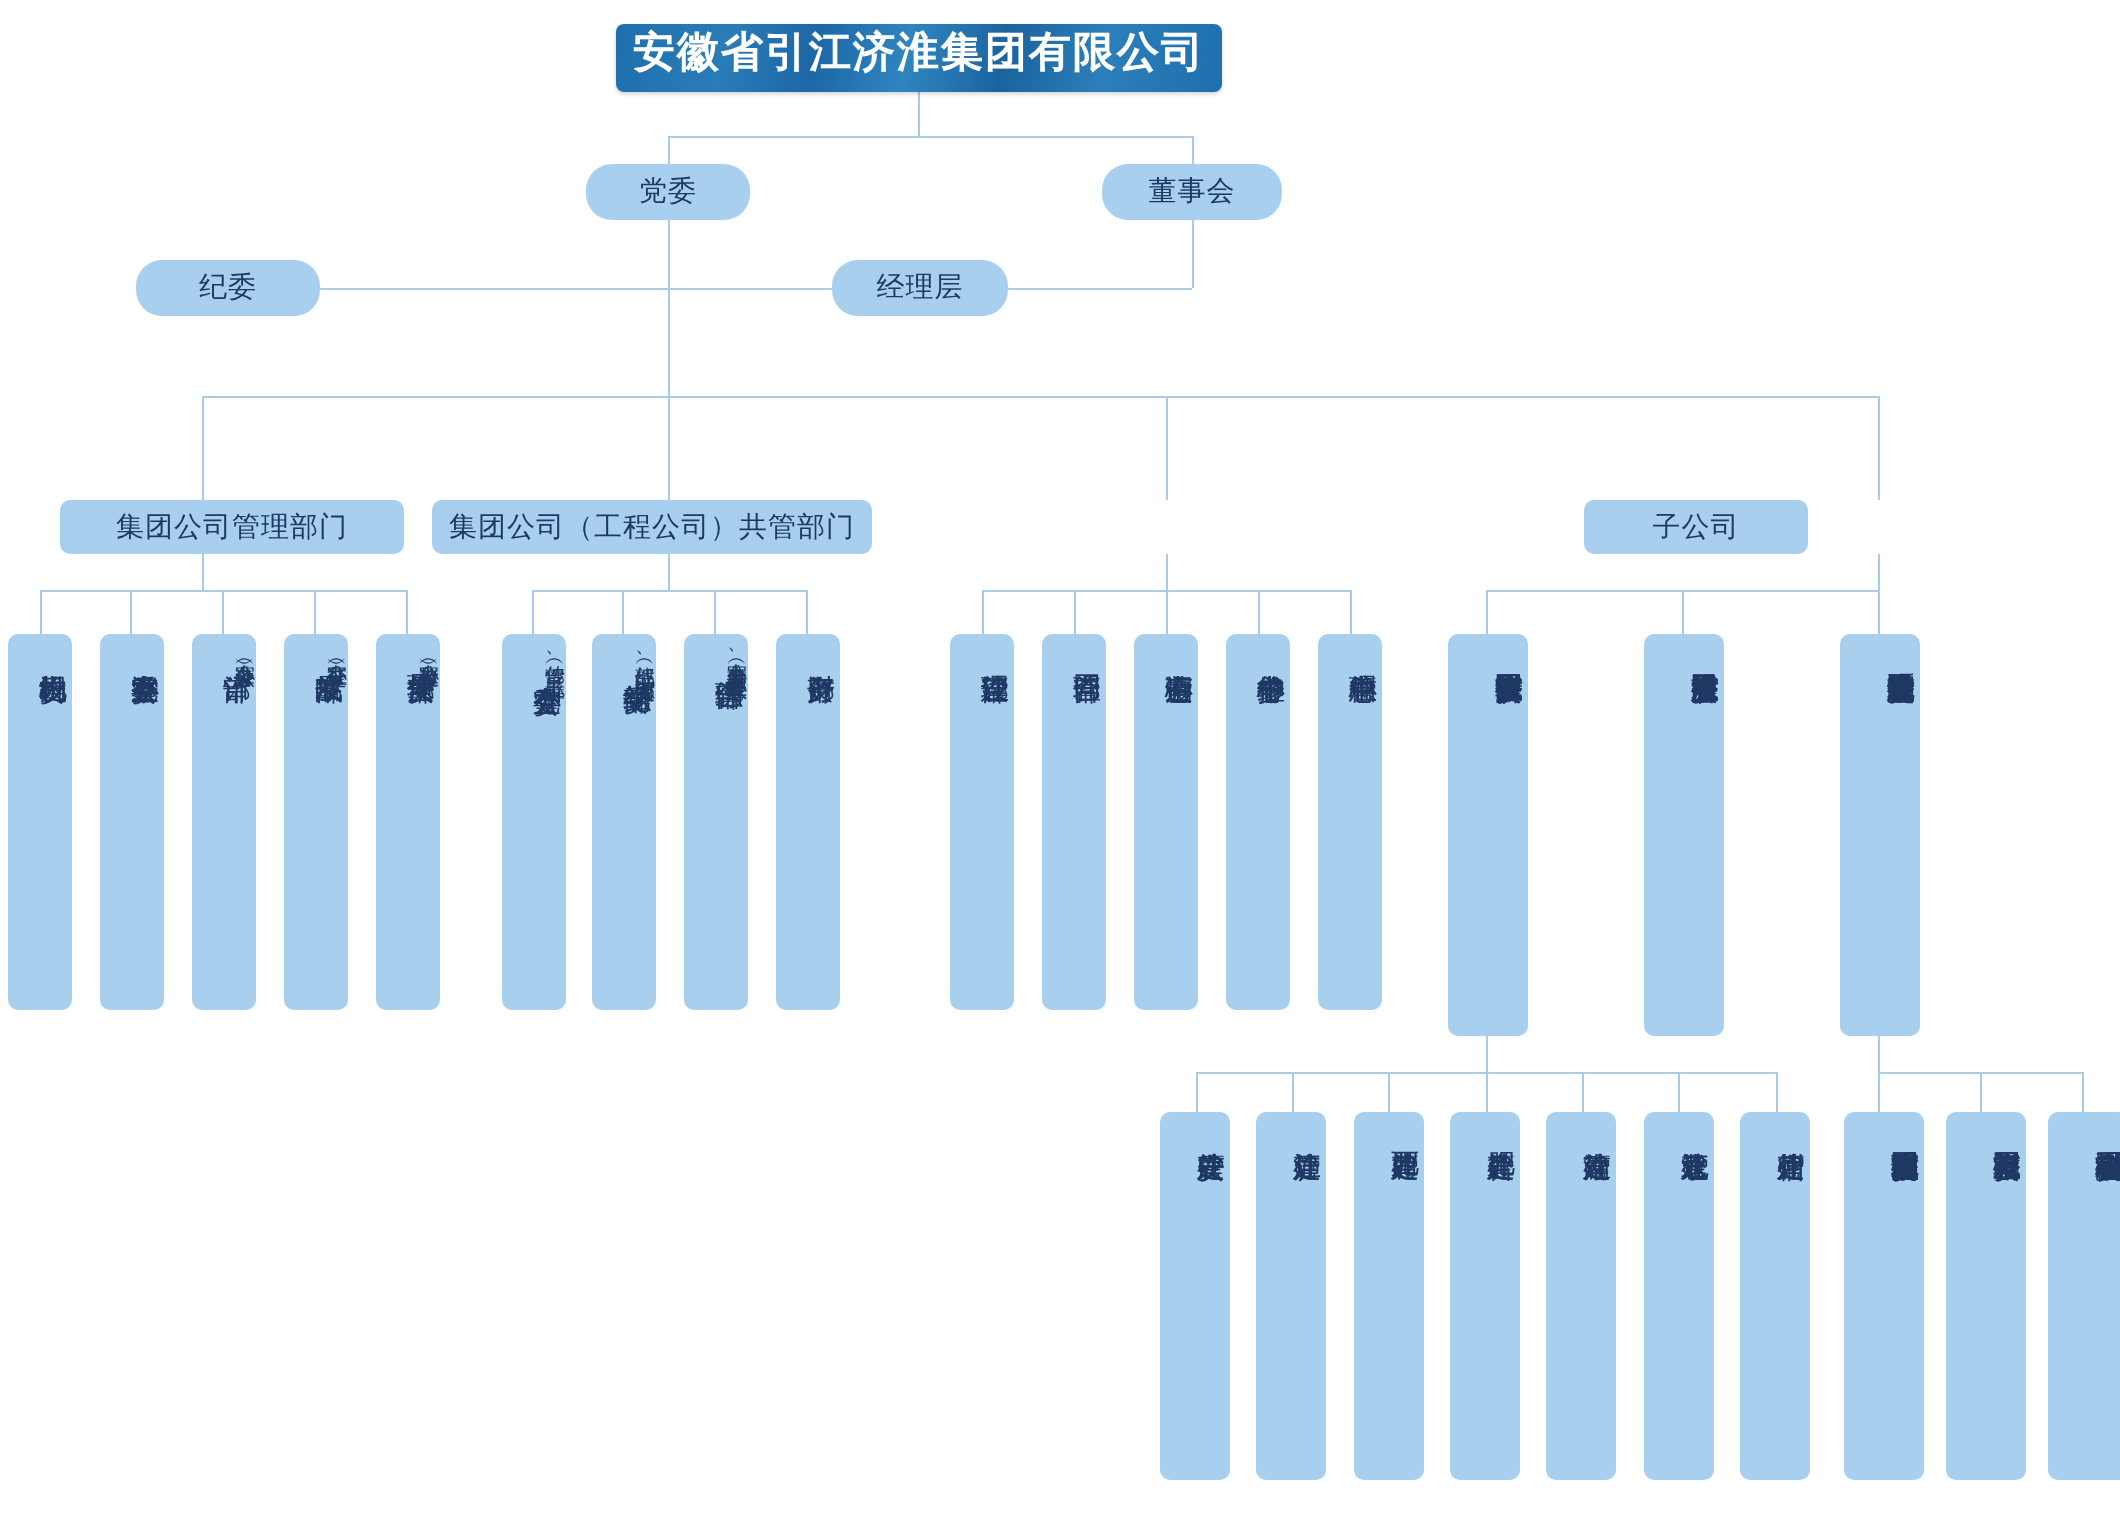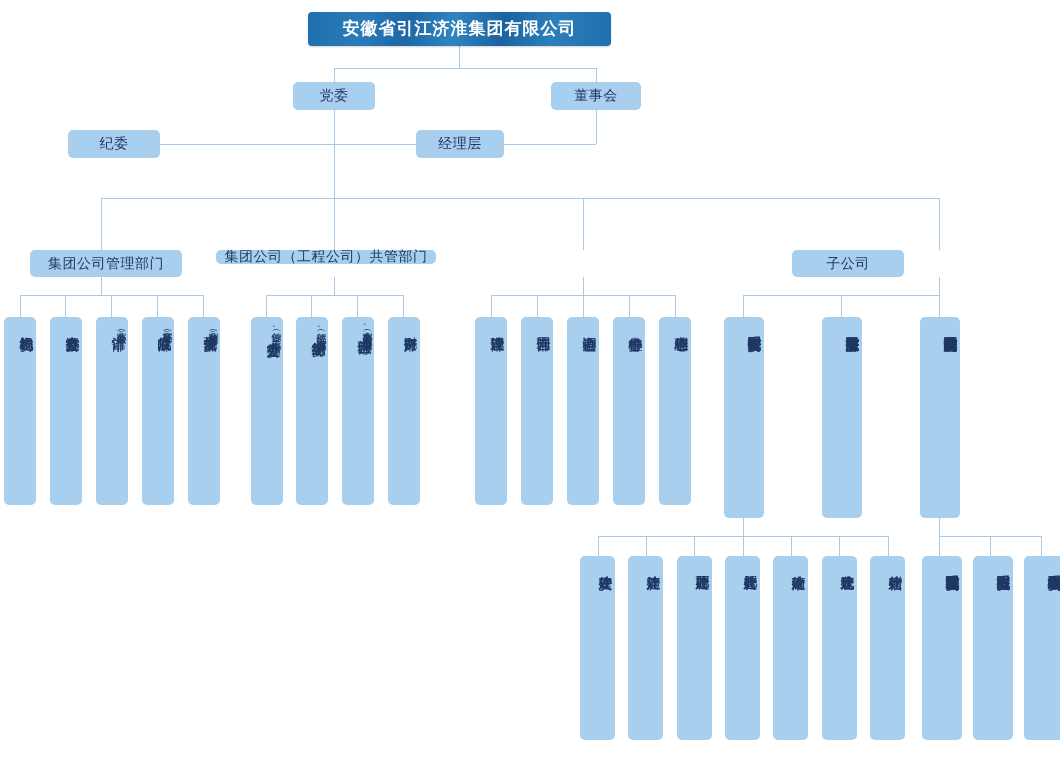--- a/index.html
+++ b/index.html
@@ -35,28 +35,29 @@
     line-height:1.25;
     font-size:14px;
     letter-spacing:.5px;
   }
 
   
   .node.root{
     background:linear-gradient(100deg,#1f6fae 0%,#2a7cb8 18%,#1d67a6 33%,#2f85bf 48%,#1b639f 64%,#2b7fba 80%,#1f6fae 100%);
     color:#ffffff;
     font-weight:bold;
-    font-size:17px;
+    font-size:21px;
     letter-spacing:1px;
     border-radius:4px;
     box-shadow:0 1px 2px rgba(0,0,0,.18);
-  }
-
-  
-  .node.chip{ font-size:14px; }
+    font-family:Liberation Mono, monospace;
+  }
+
+  
+  .node.chip{ font-size:14px;border-radius:13px; }
   .node.cat{ font-size:14px; }
 
   
   .node.vert{
     writing-mode:vertical-rl;
     text-orientation:upright;
     align-items:flex-start;
     justify-content:flex-start;
     padding:9px 2px 6px 2px;
     font-size:14px;
@@ -145,23 +146,23 @@
   <div class="node root" style="left:308px;top:12px;width:303px;height:34px;">安徽省引江济淮集团有限公司</div>
 
   <div class="node chip" style="left:293px;top:82px;width:82px;height:28px;">党委</div>
 
   <div class="node chip" style="left:551px;top:82px;width:90px;height:28px;">董事会</div>
 
   <div class="node chip" style="left:68px;top:130px;width:92px;height:28px;">纪委</div>
 
   <div class="node chip" style="left:416px;top:130px;width:88px;height:28px;">经理层</div>
 
-  <div class="node cat" style="left:30px;top:250px;width:152px;height:27px;">集团公司管理部门</div>
-
-  <div class="node cat" style="left:216px;top:250px;width:220px;height:14px;">集团公司（工程公司）共管部门</div>
+  <div class="node cat" style="left:30px;top:250px;width:172px;height:27px;">集团公司管理部门</div>
+
+  <div class="node cat" style="left:216px;top:250px;width:220px;height:27px;">集团公司（工程公司）共管部门</div>
 
 
   <div class="node cat" style="left:792px;top:250px;width:112px;height:27px;">子公司</div>
 
   <div class="node vert" style="left:4px;top:317px;width:32px;height:188px;">
     <span class="col">纪委内设机构</span>
   </div>
   <div class="node vert" style="left:50px;top:317px;width:32px;height:188px;">
     <span class="col">党委巡察办公室</span>
   </div>

